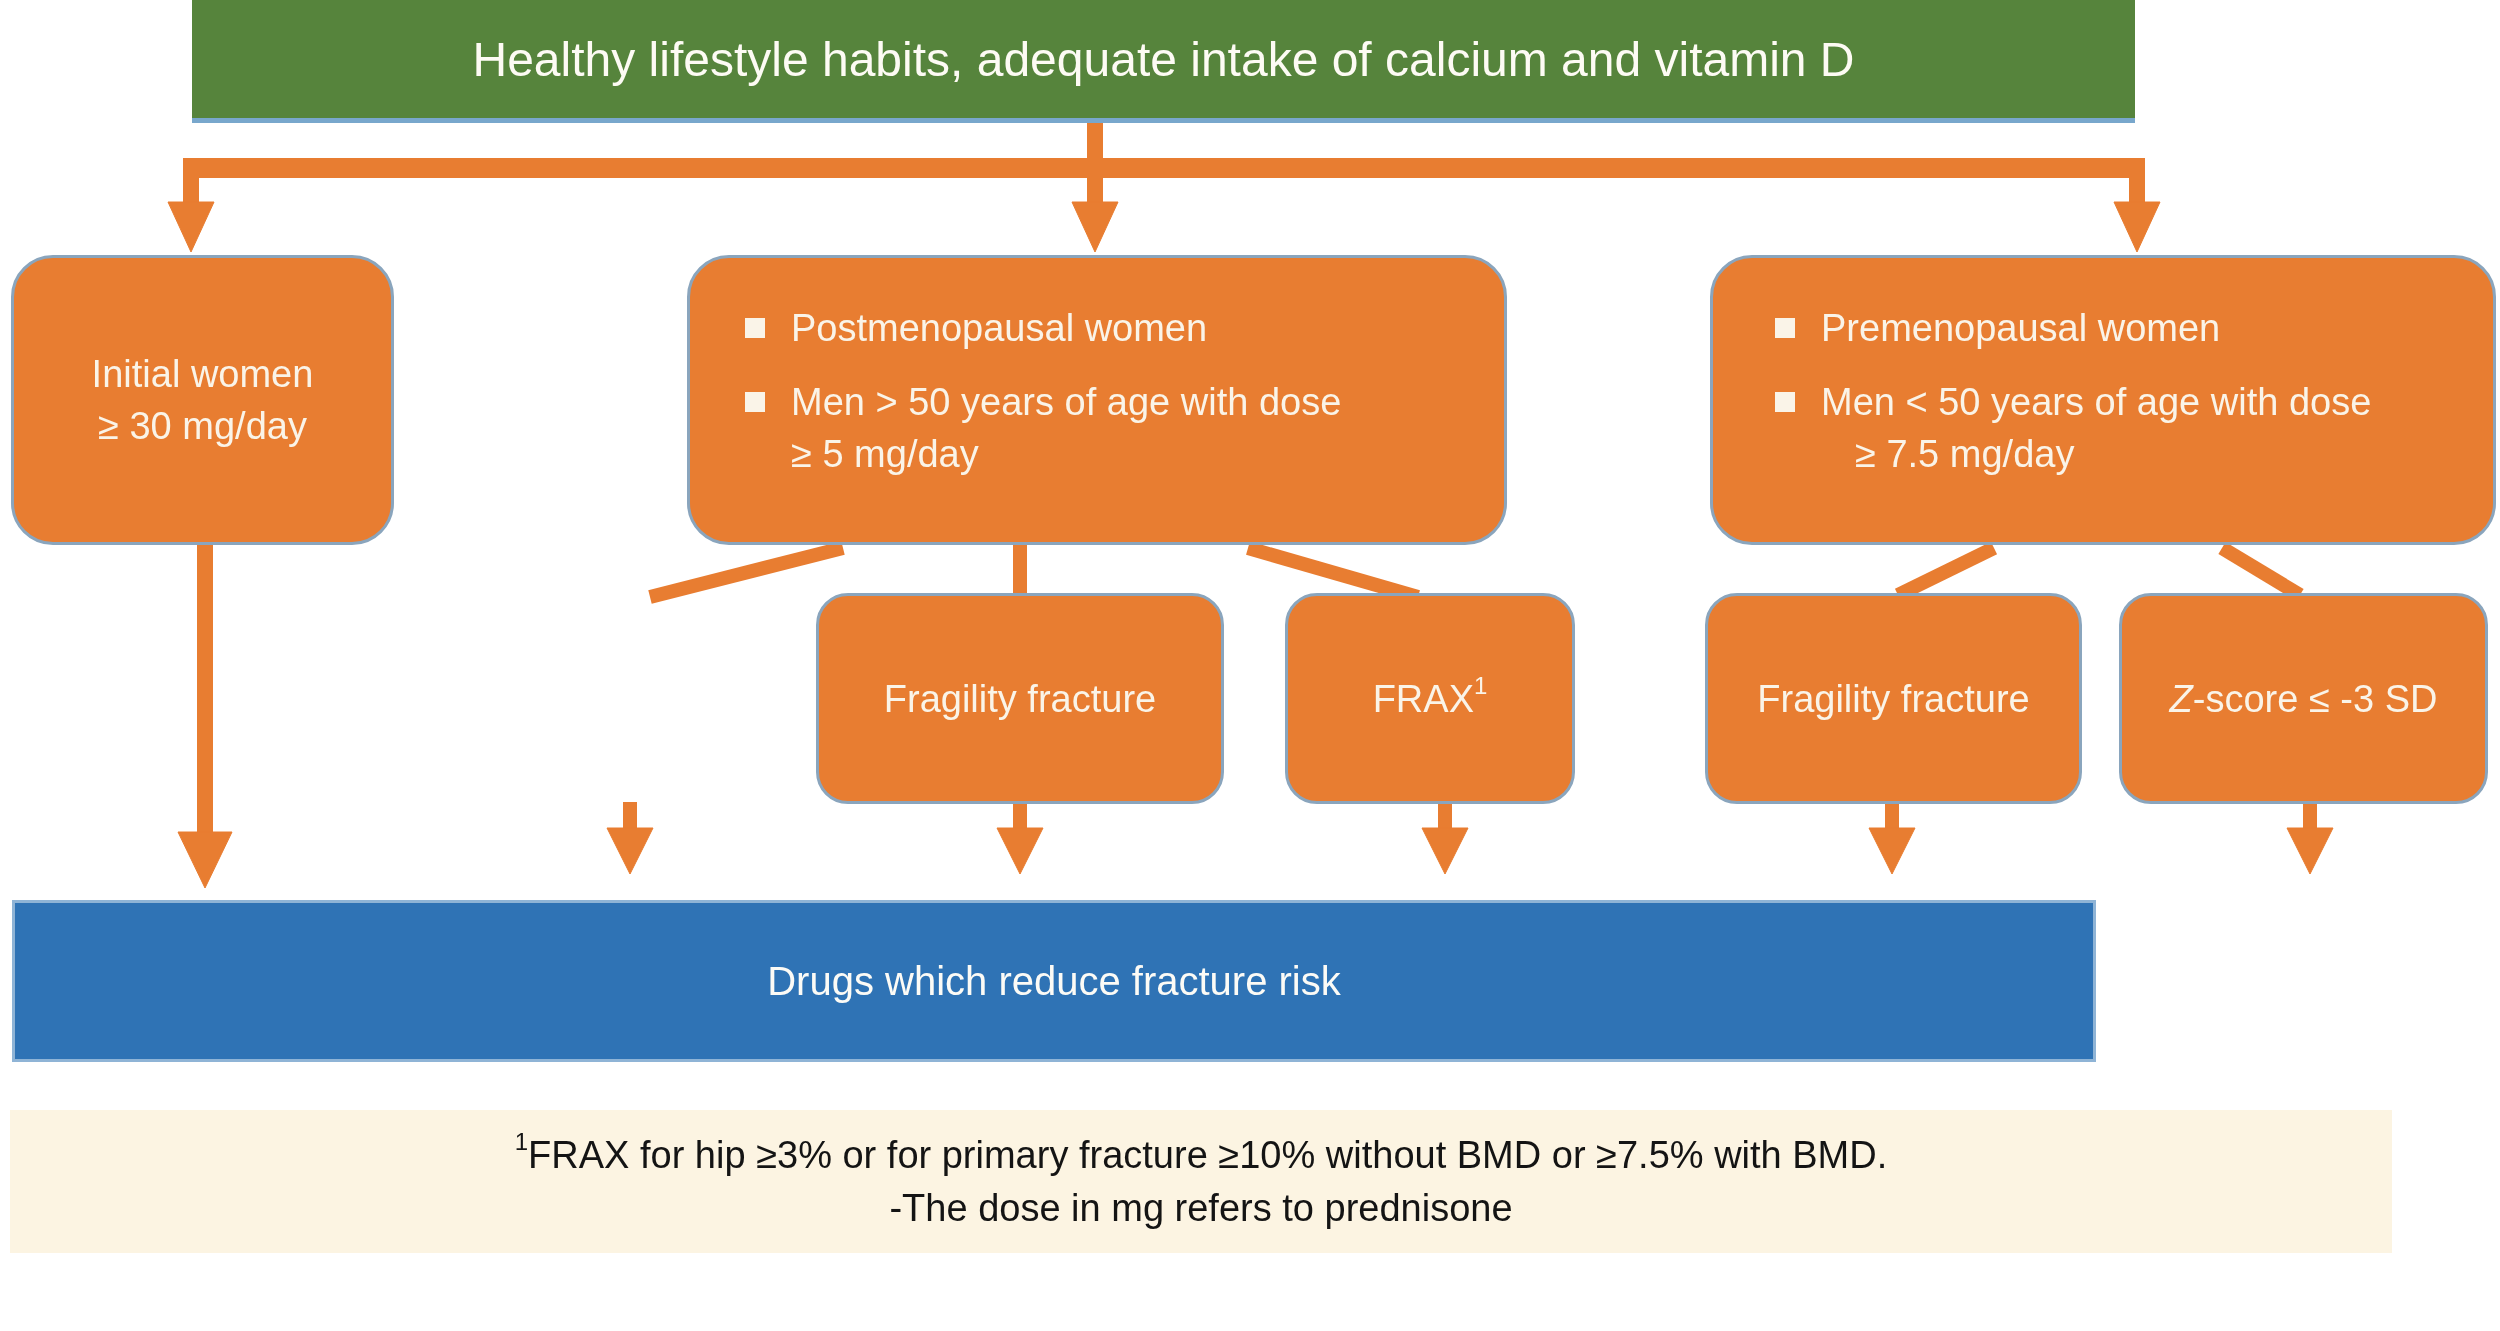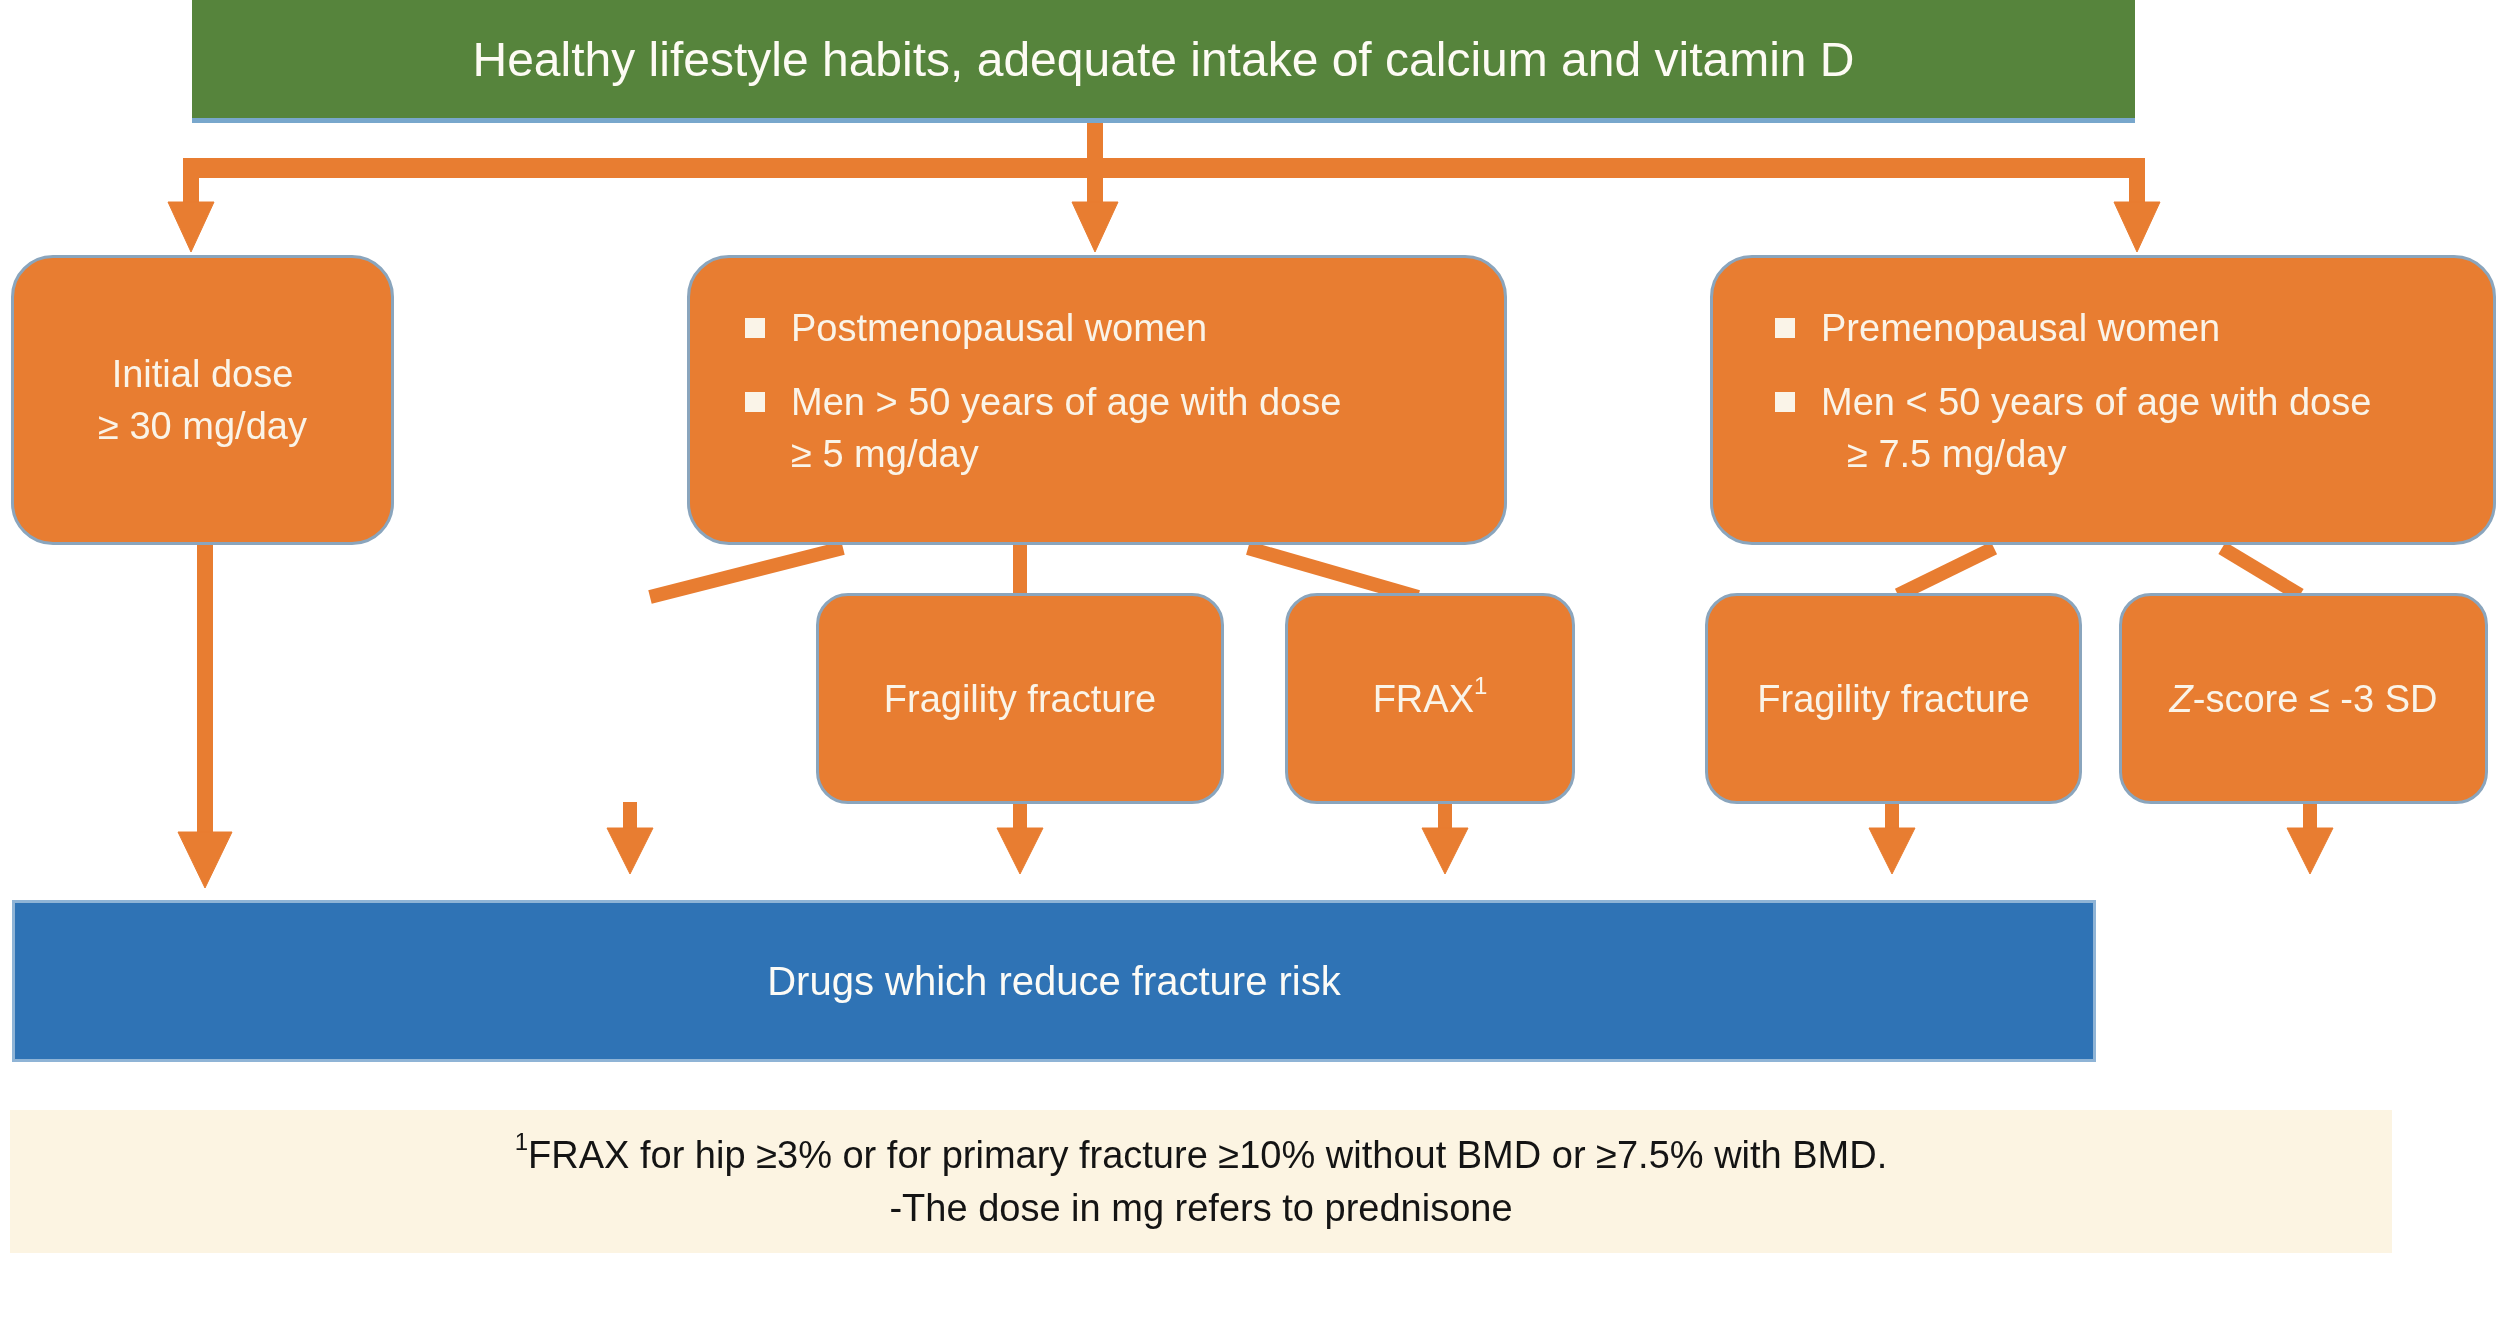--- a/index.html
+++ b/index.html
@@ -34,21 +34,21 @@
     display:flex;align-items:center;justify-content:center;text-align:center;
     font-size:38px;line-height:52px;}
 
   .node-mid{left:687px;width:820px;padding:44px 30px 15px 55px;}
   .node-right{left:1710px;width:786px;padding:44px 20px 4px 62px;}
 
   .bullet-row{display:flex;align-items:flex-start;margin-bottom:22px;}
   .marker{flex:0 0 auto;width:20px;height:20px;background:#FAF4E8;margin:16px 26px 0 0;}
   .bullet-text{font-size:38px;line-height:52px;}
   .cont:empty{display:none;}
-  .cont.indent{margin-left:26px;}
+  .cont.indent{margin-left:34px;}
 
   .t-box{left:481px;width:275px;}
   .f1-box{left:816px;width:408px;}
   .frax-box{left:1285px;width:290px;}
   .f2-box{left:1705px;width:377px;}
   .z-box{left:2119px;width:369px;}
   .row2 sup{font-size:24px;line-height:0;position:relative;top:-4px;}
 
   
   .banner-blue{
@@ -105,21 +105,21 @@
       <polygon points="2287,828 2333,828 2310,874"></polygon>
     </g>
   </svg>
 
   <div class="banner-green">
     <span>Healthy lifestyle habits, adequate intake of calcium and vitamin D</span>
   </div>
 
   <div class="node row1 node-initial">
     <div>
-      <div>Initial dose</div>
+      <div>Initial women</div>
       <div>≥ 30 mg/day</div>
     </div>
   </div>
 
   <div class="node row1 node-mid">
     <div class="bullet-row">
       <span class="marker"></span>
       <div class="bullet-text">
         <div>Postmenopausal women</div>
 

